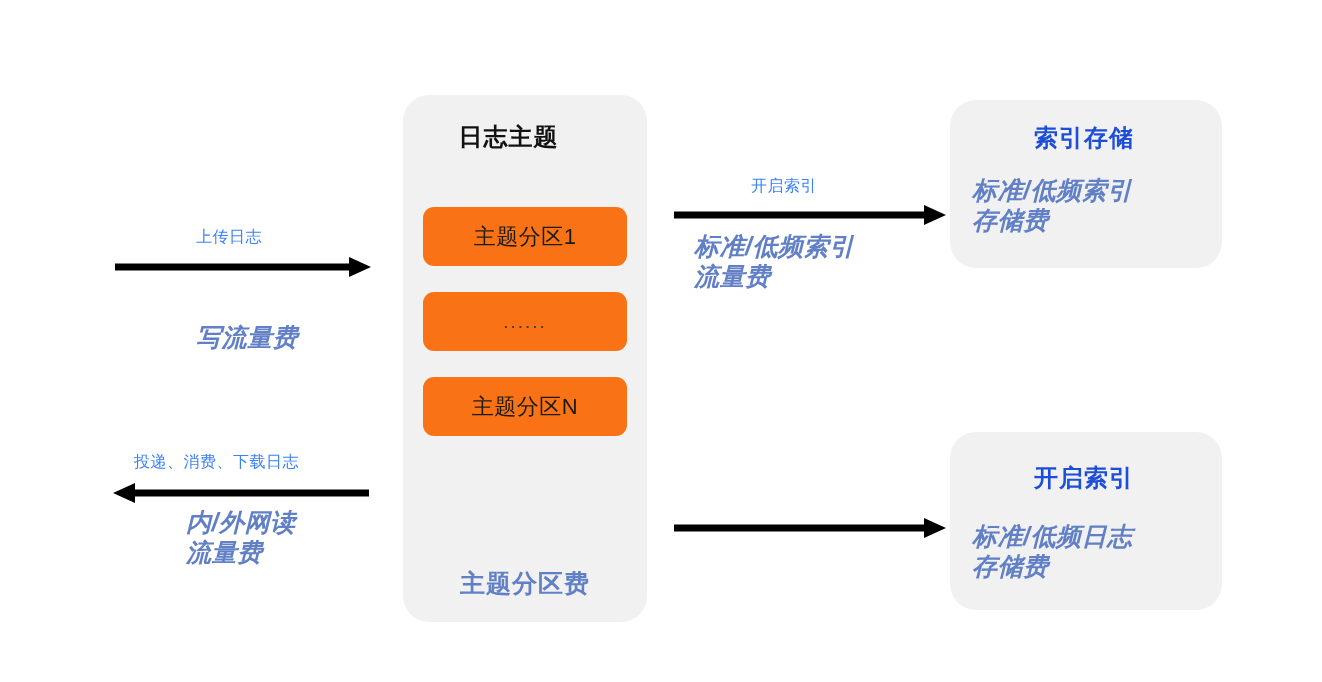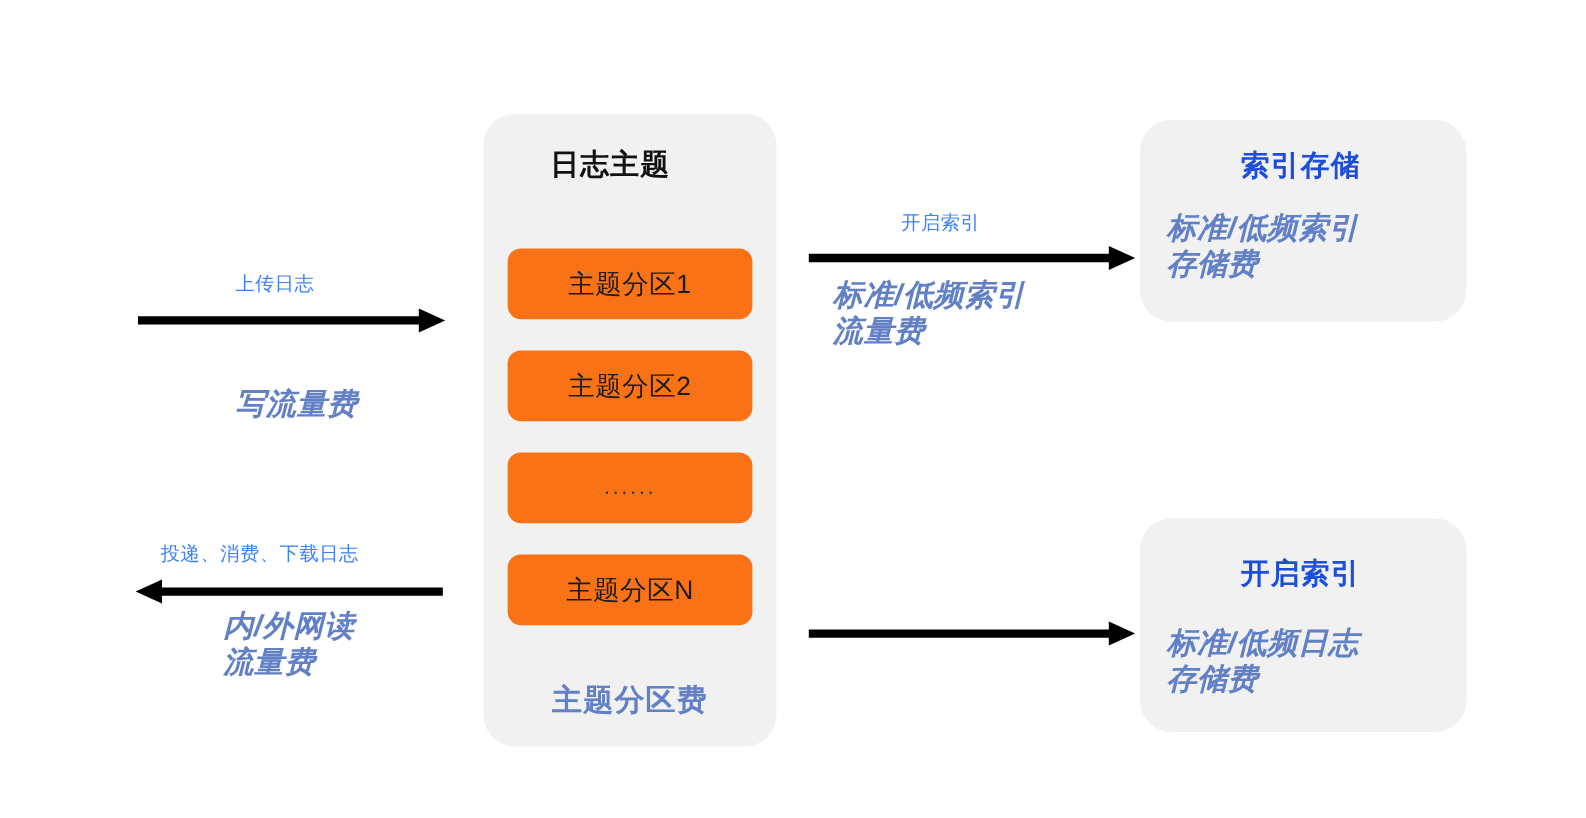--- a/index.html
+++ b/index.html
@@ -168,21 +168,20 @@
   <div class="arrow-caption-fee" style="left:186px; top:508px;">
     <span>内/外网读</span><br>
     <span>流量费</span>
   </div>
 
   <div class="panel abs" id="topic-panel">
     <div id="topic-title">日志主题</div>
 
     <div class="partition-list">
       <div class="partition">主题分区1</div>
-      <div class="partition">主题分区2</div>
       <div class="partition dots">......</div>
       <div class="partition">主题分区N</div>
     </div>
 
     <div id="topic-fee">主题分区费</div>
   </div>
 
   <div class="arrow-caption-top" style="left:751px; top:176px;">开启索引</div>
 
   <svg class="arrow-svg" style="left:672px; top:204px;" width="274" height="22" viewBox="0 0 274 22">

